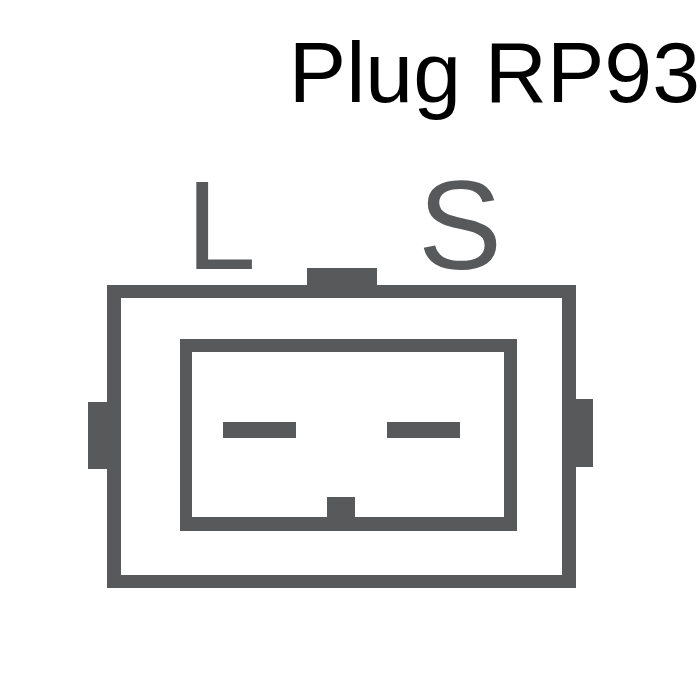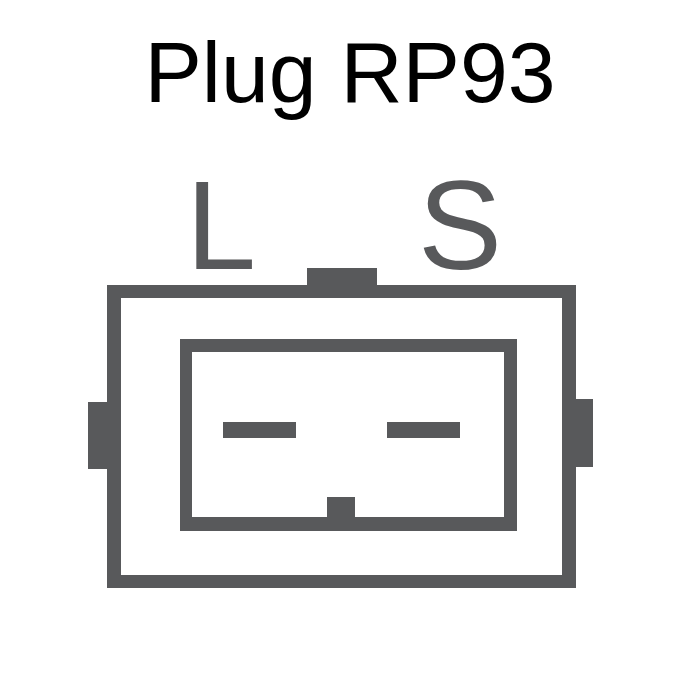--- a/index.html
+++ b/index.html
@@ -1,17 +1,17 @@
 <!DOCTYPE html>
 <html><head>
 <meta charset="utf-8">
 <style>
   html,body{margin:0;padding:0;background:#ffffff;}
   #stage{position:relative;width:700px;height:700px;background:#ffffff;overflow:hidden;}
-  .title{position:absolute;left:0;top:22px;width:700px;text-align:center;font-family:"Liberation Sans",sans-serif;font-size:86px;line-height:100px;color:#000000;}
+  .title{position:absolute;left:0;top:22px;width:700px;text-align:right;font-family:"Liberation Sans",sans-serif;font-size:86px;line-height:100px;color:#000000;}
   .pin-label{position:absolute;font-family:"Liberation Sans",sans-serif;font-size:126px;line-height:126px;color:#58595b;}
   svg{position:absolute;left:0;top:0;}
 </style>
 </head>
 <body>
 
 <div id="stage">
   <div class="title">Plug RP93</div>
   <div class="pin-label" style="left:186px;top:163px;">L</div>
   <div class="pin-label" style="left:418px;top:163px;">S</div>

